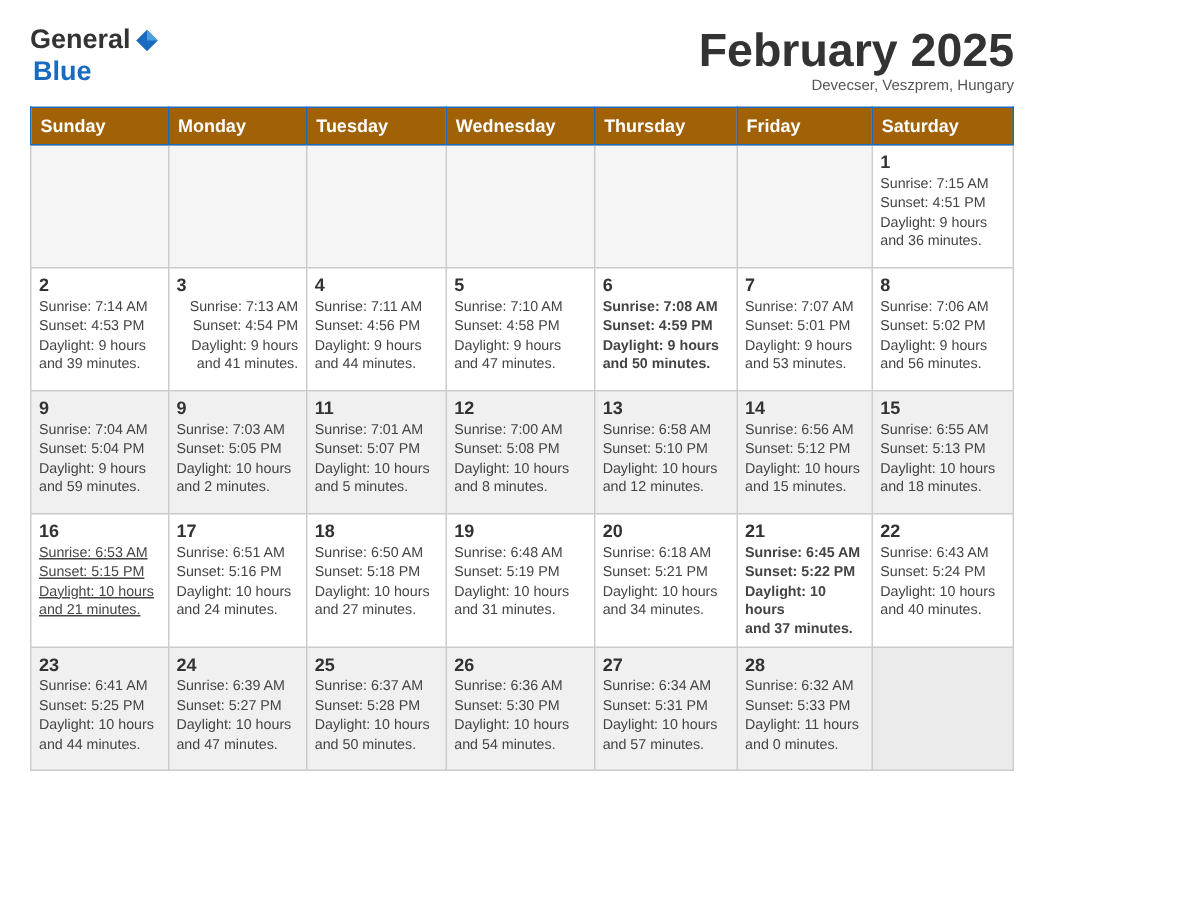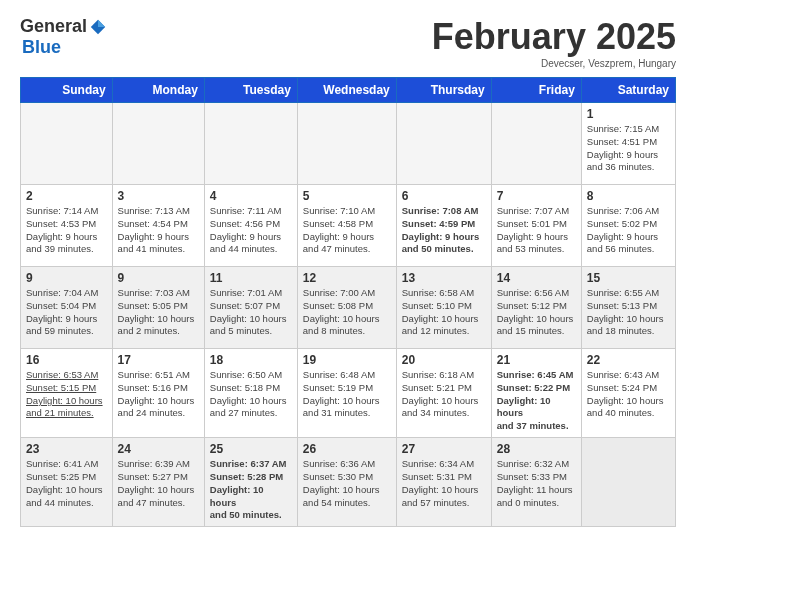--- a/index.html
+++ b/index.html
@@ -39,38 +39,38 @@
     }
     .logo-icon {
       width: 18px;
       height: 18px;
       margin-left: 2px;
     }
     .title-area {
       text-align: right;
     }
     .title-area h1 {
-      font-size: 36px;
+      font-size: 31px;
       font-weight: bold;
       color: #333;
     }
     .title-area h2 {
       font-size: 10px;
       font-weight: normal;
       color: #555;
     }
     .calendar {
       width: 100%;
       border-collapse: collapse;
       border: 1px solid #ccc;
     }
     .calendar th {
-      background-color: #1d4ed8;
+      background-color: #a16207;
       color: white;
-      text-align: right;
+      text-align: left;
       padding: 5px 6px;
       font-size: 12px;
       font-weight: bold;
       border: 1px solid #1a6bbf;
       margin-top: 41px;
     }
     .calendar td {
       vertical-align: top;
       border: 1px solid #ccc;
       padding: 4px 5px;
@@ -156,21 +156,21 @@
         <tr>
           <td>
             <span class="day-num">2</span>
             <div class="day-detail" style="white-space: pre-line;">Sunrise: 7:14 AM
 Sunset: 4:53 PM
 Daylight: 9 hours
 and 39 minutes.</div>
           </td>
           <td>
             <span class="day-num">3</span>
-            <div class="day-detail" style="white-space: pre-line;">Sunrise: 7:13 AM
+            <div class="day-detail" style="white-space: pre-line; text-align: right;">Sunrise: 7:13 AM
 Sunset: 4:54 PM
 Daylight: 9 hours
 and 41 minutes.</div>
           </td>
           <td>
             <span class="day-num">4</span>
             <div class="day-detail" style="white-space: pre-line;">Sunrise: 7:11 AM
 Sunset: 4:56 PM
 Daylight: 9 hours
 and 44 minutes.</div>
@@ -316,21 +316,21 @@
           </td>
           <td>
             <span class="day-num">24</span>
             <div class="day-detail" style="white-space: pre-line;">Sunrise: 6:39 AM
 Sunset: 5:27 PM
 Daylight: 10 hours
 and 47 minutes.</div>
           </td>
           <td>
             <span class="day-num">25</span>
-            <div class="day-detail" style="white-space: pre-line; font-weight: bold;">Sunrise: 6:37 AM
+            <div class="day-detail" style="white-space: pre-line;">Sunrise: 6:37 AM
 Sunset: 5:28 PM
 Daylight: 10 hours
 and 50 minutes.</div>
           </td>
           <td>
             <span class="day-num">26</span>
             <div class="day-detail" style="white-space: pre-line;">Sunrise: 6:36 AM
 Sunset: 5:30 PM
 Daylight: 10 hours
 and 54 minutes.</div>

